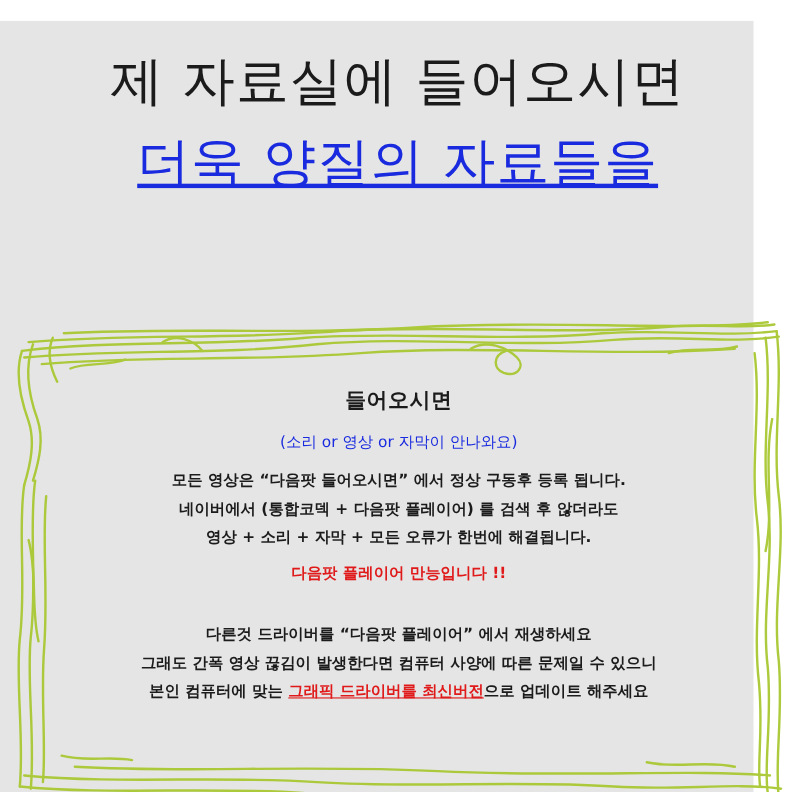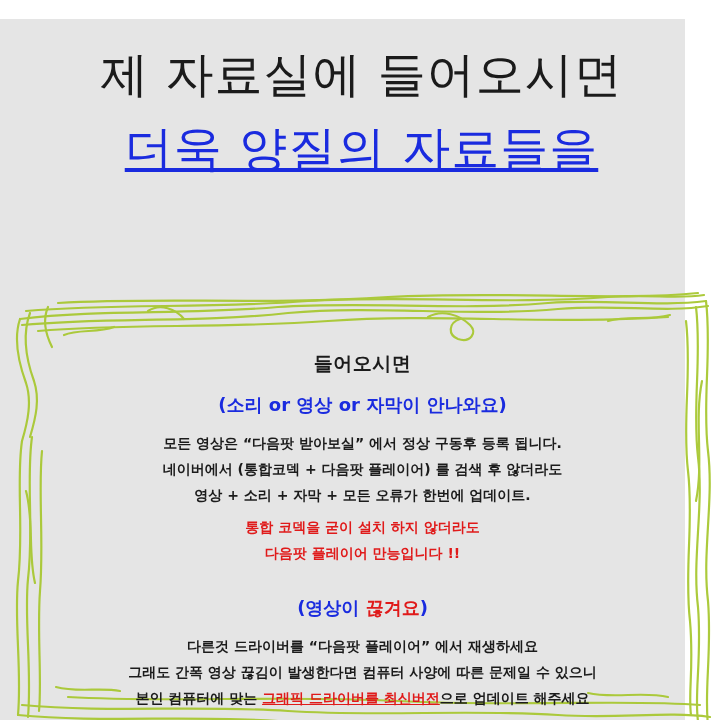--- a/index.html
+++ b/index.html
@@ -67,22 +67,22 @@
   .ctitle {
     font-family: "DejaVu Sans", sans-serif;
     font-size: 19px;
     font-weight: bold;
     color: #1b1b1b;
     margin-bottom: 16px;
     letter-spacing: 0.5px;
   }
   .csub {
     font-family: "DejaVu Sans", sans-serif;
-    font-size: 18px;
-    font-weight: bold;
+    font-size: 14px;
+    font-weight: normal;
     color: #1a2bdf;
     margin-bottom: 13px;
   }
   .cline {
     font-family: "DejaVu Sans", sans-serif;
     font-size: 14px;
     font-weight: bold;
     color: #1b1b1b;
     line-height: 26px;
     white-space: nowrap;
@@ -149,28 +149,26 @@
         <path d="M420,26 C434,18 452,24 462,34 C470,42 462,52 450,48 C440,44 440,32 452,28"></path>
         <path d="M140,20 C152,12 168,18 176,28"></path>
       </g>
     </svg>
   </div>
 
   <div class="content">
     <div class="ctitle">들어오시면</div>
 
     <div class="csub">(소리 or 영상 or 자막이 안나와요)</div>
-    <div class="cline">모든 영상은 “다음팟 받아보실” 에서 정상 구동후 등록 됩니다.</div>
+    <div class="cline">모든 영상은 “다음팟 들어오시면” 에서 정상 구동후 등록 됩니다.</div>
     <div class="cline">네이버에서 (통합코덱 + 다음팟 플레이어) 를 검색 후 않더라도</div>
-    <div class="cline">영상 + 소리 + 자막 + 모든 오류가 한번에 업데이트.</div>
+    <div class="cline">영상 + 소리 + 자막 + 모든 오류가 한번에 해결됩니다.</div>
     <div class="gap-sm"></div>
-    <div class="cline red">통합 코덱을 굳이 설치 하지 않더라도</div>
     <div class="cline red">다음팟 플레이어 만능입니다 !!</div>
 
     <div class="gap-lg"></div>
 
-    <div class="csub"><span>(영상이 </span><span style="color:#e01a1a">끊겨요</span><span>)</span></div>
     <div class="cline">다른것 드라이버를  “다음팟 플레이어” 에서 재생하세요</div>
     <div class="cline">그래도 간폭 영상 끊김이 발생한다면 컴퓨터 사양에 따른 문제일 수 있으니</div>
     <div class="mix-line"><span>본인 컴퓨터에 맞는 </span><span class="red">그래픽 드라이버를 최신버전</span><span>으로 업데이트 해주세요</span></div>
   </div>
 
 </div>
 
 </body></html>

